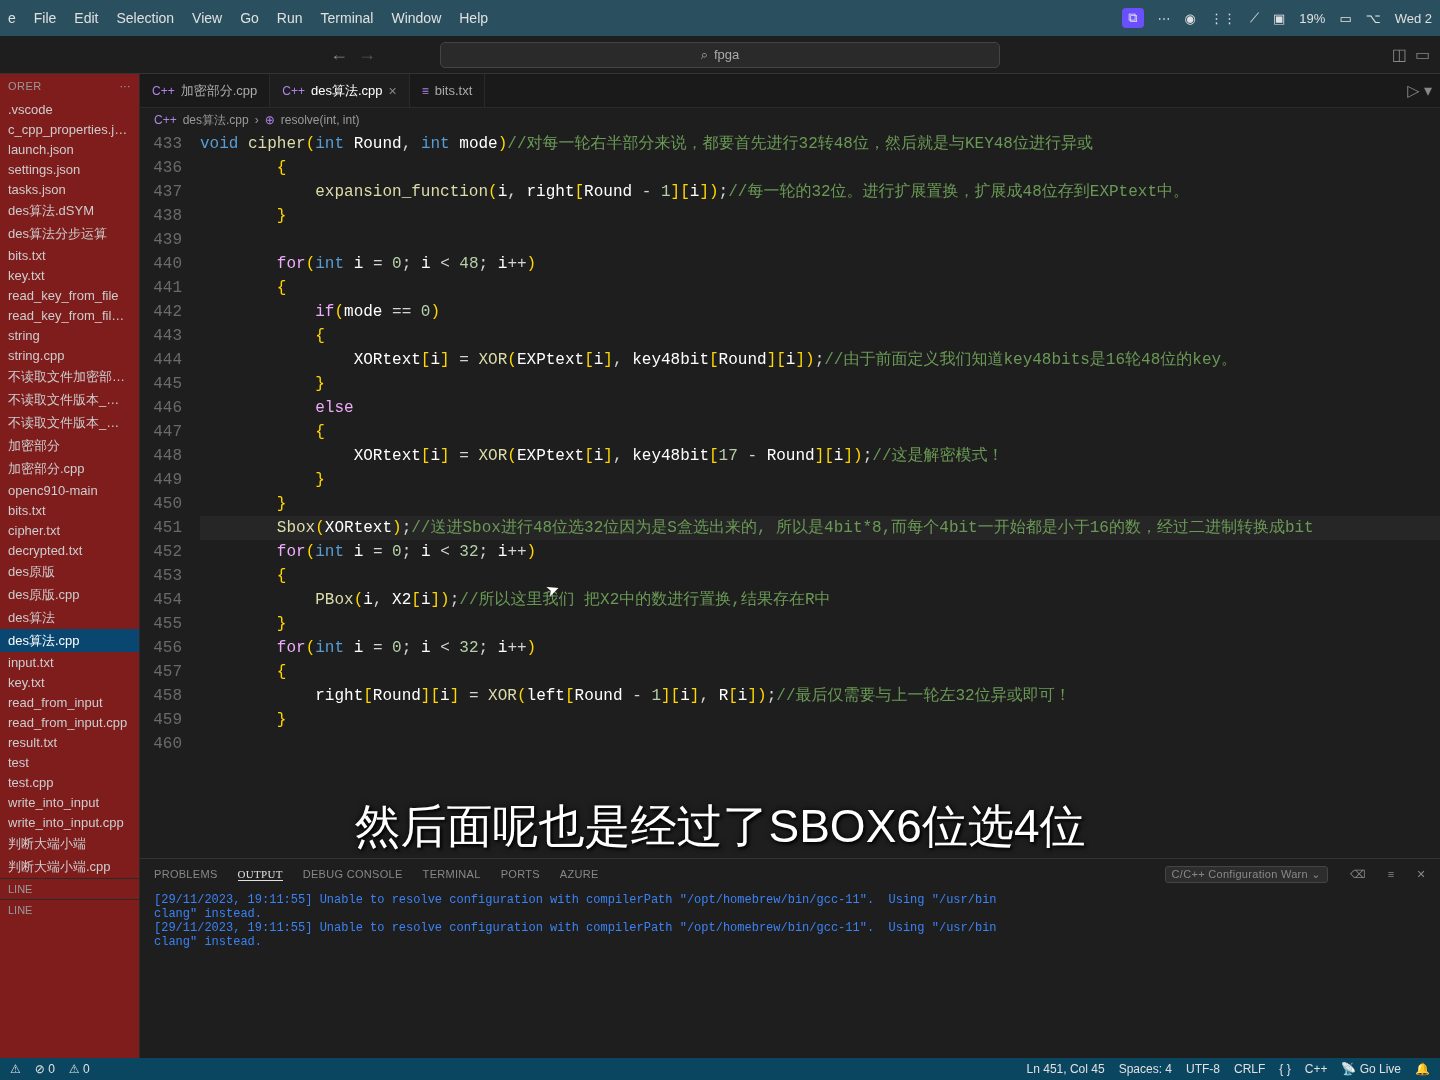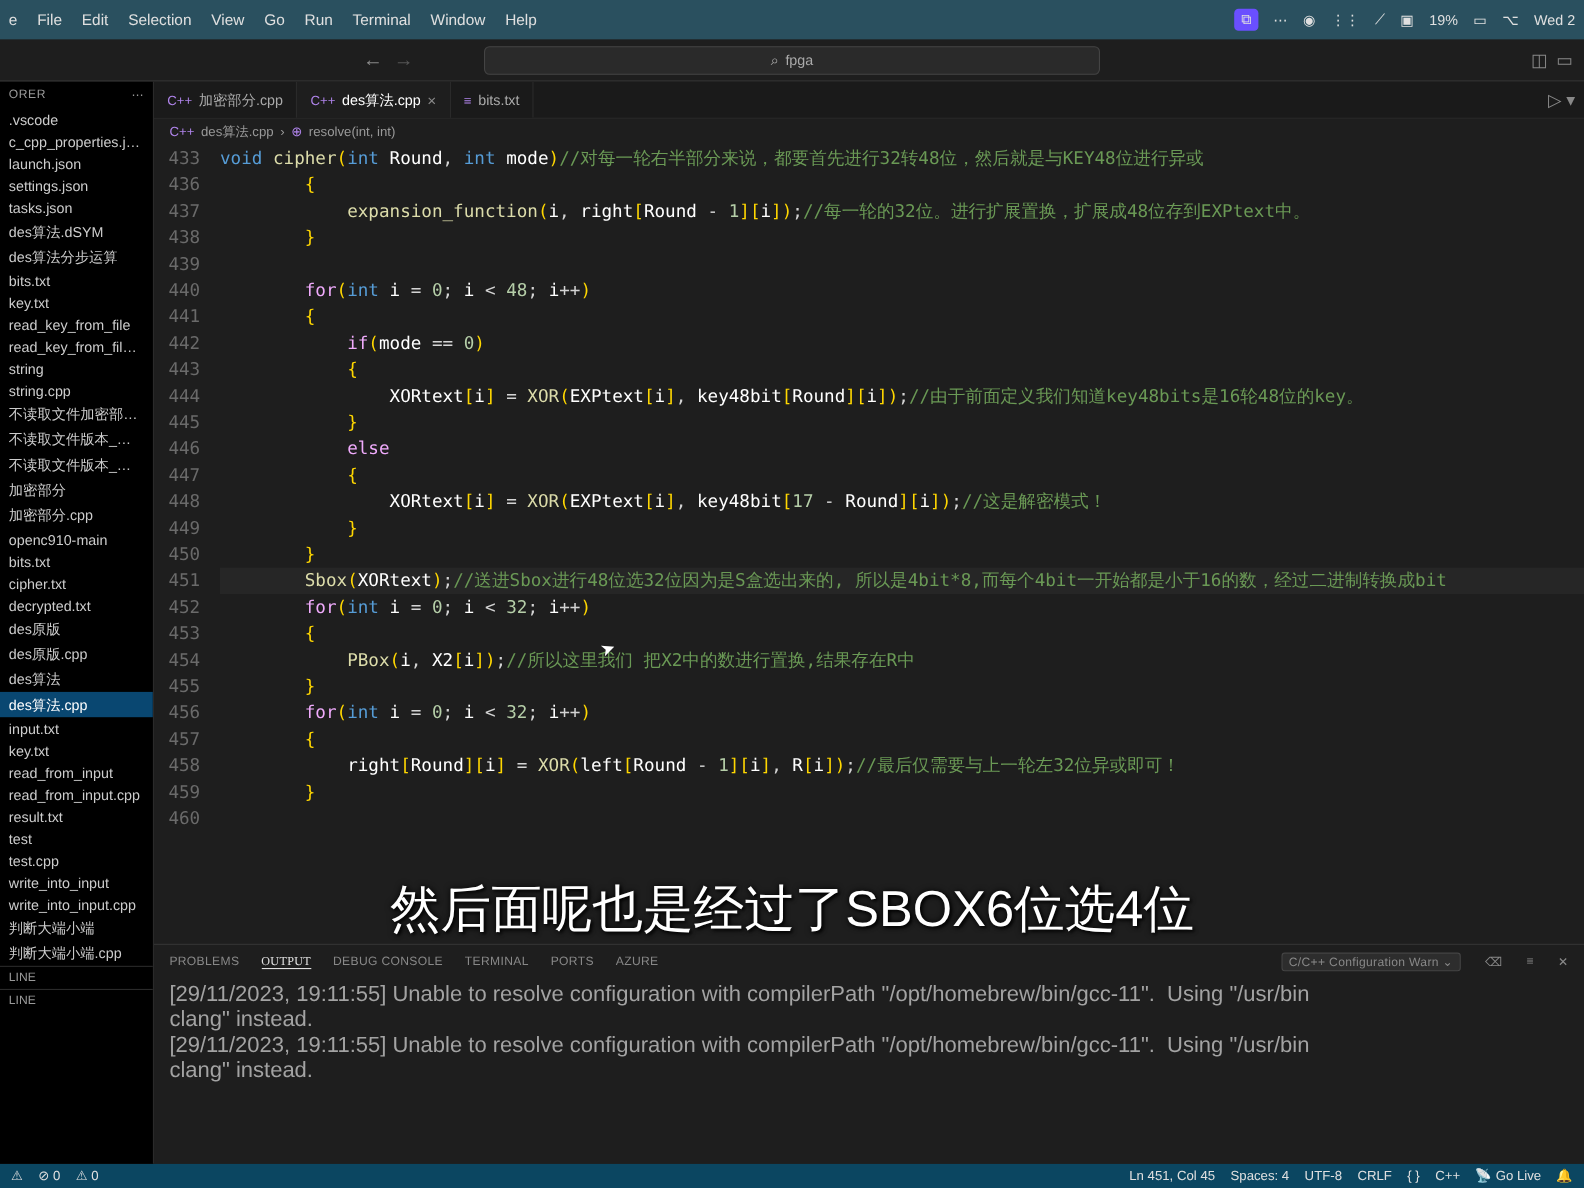--- a/index.html
+++ b/index.html
@@ -48,21 +48,21 @@
   color: #aaa;
   font-size: 13px;
 }
 .layout-icons { position: absolute; right: 10px; display: flex; gap: 8px; color: #888; }
 .main {
   display: flex;
   height: calc(100% - 36px - 38px - 22px);
 }
 .sidebar {
   width: 140px;
-  background: #000000;
+  background: #7f1d1d;
   border-right: 1px solid #2a2a2a;
   overflow: hidden;
 }
 .sidebar-header {
   font-size: 11px;
   color: #999;
   padding: 6px 8px;
   letter-spacing: 0.5px;
   display: flex;
   justify-content: space-between;
@@ -122,21 +122,21 @@
   overflow: hidden;
 }
 .gutter {
   width: 60px;
   text-align: right;
   color: #6a6a6a;
   padding-right: 18px;
   user-select: none;
 }
 .code-lines { flex: 1; white-space: pre; position: relative; }
-.line { height: 24px; }
+.line { height: 24px; font-family: Liberation Mono, monospace; }
 .kw { color: #f0abfc; }
 .type { color: #569cd6; }
 .fn { color: #dcdcaa; }
 .num { color: #b5cea8; }
 .ident { color: #ffffff; }
 .op { color: #d4d4d4; }
 .paren { color: #ffd700; }
 .comment { color: #6a9955; }
 .highlight-451 { background: rgba(100,100,100,0.12); }
 .panel {
@@ -153,24 +153,24 @@
   gap: 20px;
   padding: 0 14px;
   font-size: 11px;
   color: #888;
   letter-spacing: 0.3px;
 }
 .panel-tab.active { color: #e0e0e0; border-bottom: 1px solid #e0e0e0; font-family: Liberation Serif, serif; }
 .panel-right { margin-left: auto; display: flex; gap: 22px; align-items: center; }
 .panel-body {
   flex: 1;
-  font-family: Liberation Sans, sans-serif;
-  font-size: 20px;
+  font-family: Liberation Mono, monospace;
+  font-size: 12px;
   padding: 4px 14px;
-  color: #a3a3a3;
+  color: #3b82f6;
   white-space: pre-wrap;
   overflow: hidden;
   position: relative;
 }
 .statusbar {
   height: 22px;
   background: #0b4661;
   display: flex;
   align-items: center;
   color: #e0e0e0;

